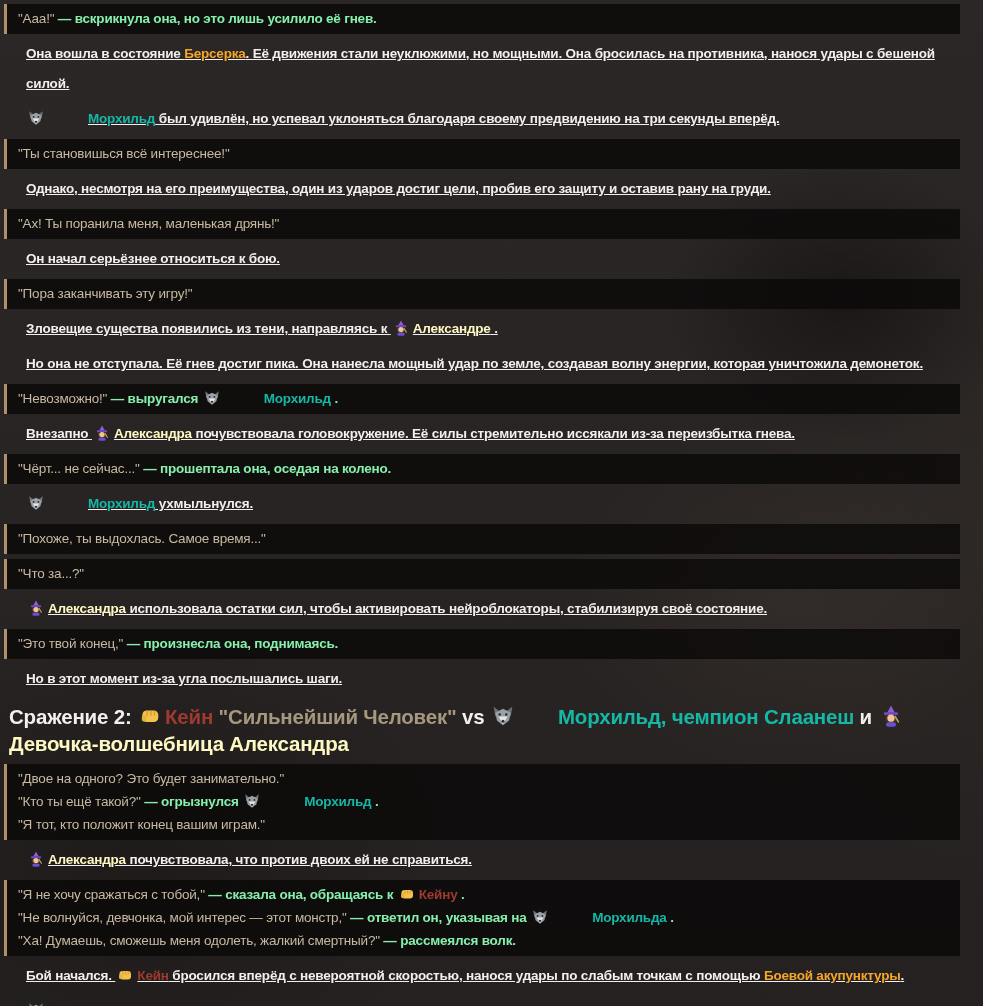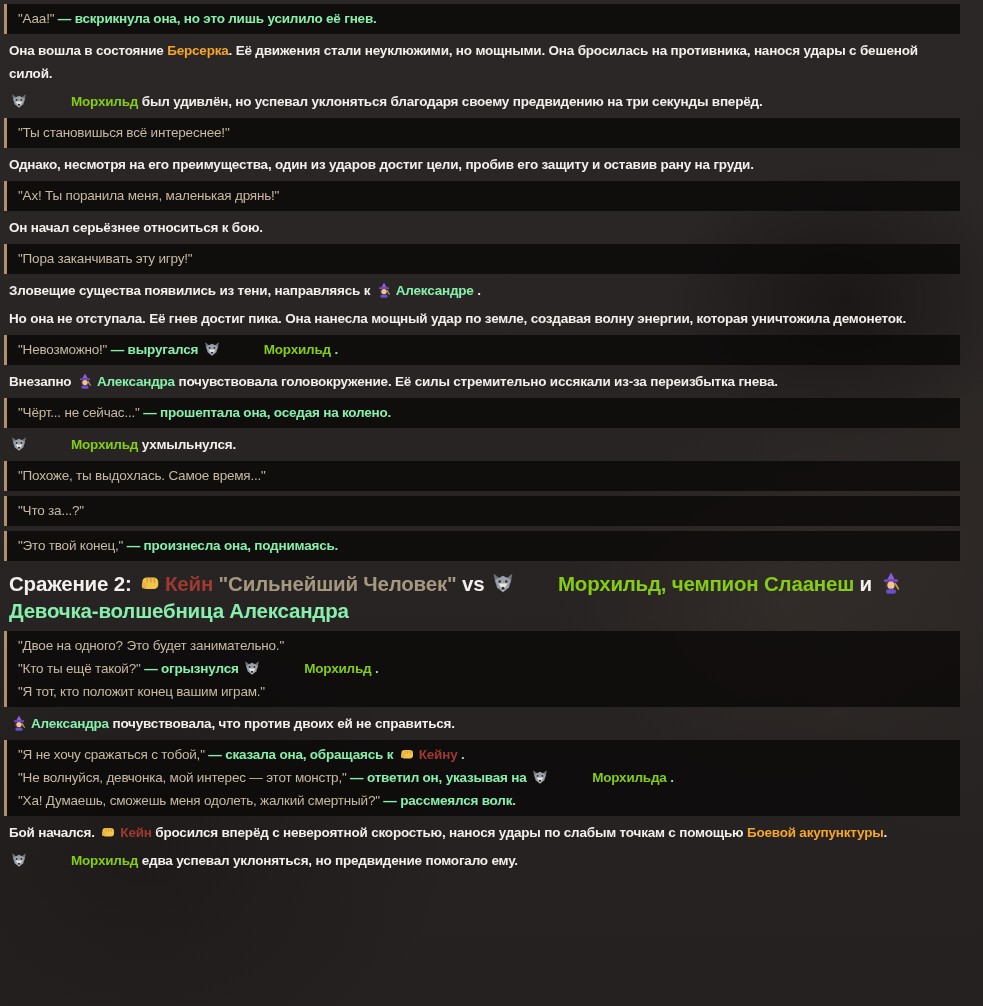--- a/index.html
+++ b/index.html
@@ -11,43 +11,43 @@
       radial-gradient(320px 260px at 80% 60%, rgba(74,64,56,0.28), transparent 70%),
       radial-gradient(420px 320px at 15% 85%, rgba(16,13,11,0.35), transparent 72%),
       radial-gradient(300px 500px at 99% 50%, rgba(54,48,44,0.35), transparent 75%),
       linear-gradient(#2b2726,#252120);
     font-family:"Liberation Sans","DejaVu Sans",sans-serif;
     color:#f2efec;
     -webkit-font-smoothing:antialiased;
   }
   .log{padding:4px 23px 0 4px;}
   .para{
-    font-weight:bold;font-size:13.5px;line-height:23px;letter-spacing:-0.2px;
-    color:#f2efec;margin:0 0 5px 5px;
+    font-weight:bold;font-size:13.5px;line-height:30px;letter-spacing:-0.2px;
+    color:#f2efec;margin:0 0 5px 22px;text-decoration:underline;
   }
   .heading{
     font-weight:bold;font-size:20.5px;line-height:27px;letter-spacing:-0.2px;
     color:#f0ede9;margin:9px 0 7px 5px;
   }
   .quote{
     background:rgba(11,9,8,0.82);
     border-left:3px solid #b0906c;
     padding:3px 10px 4px 11px;
     margin:0 0 5px 0;
   }
   .quote-line{
     font-size:13.5px;line-height:23px;letter-spacing:-0.2px;
     color:#c7b9a2;font-weight:normal;
   }
   .s-n,.s-h{color:#f2efec;}
   .s-qt{color:#c7b9a2;font-weight:normal;}
   .s-attr{color:#86efac;font-weight:bold;}
   .s-skill{color:#f5a62a;font-weight:bold;}
-  .s-morhild{color:#84cc16;font-weight:bold;padding-left:40px;}
-  .s-alexandra{color:#86efac;font-weight:bold;}
+  .s-morhild{color:#14b8a6;font-weight:bold;padding-left:40px;}
+  .s-alexandra{color:#fef9c3;font-weight:bold;}
   .s-kane{color:#9e3a30;font-weight:bold;}
   .s-tan{color:#a6977f;font-weight:bold;}
   .icon{display:inline-block;margin:0 4px 0 2px;}
   .icon svg{width:16px;height:16px;vertical-align:-3px;}
   .heading .icon svg{width:22px;height:22px;vertical-align:-3px;}
   .defs{position:absolute;width:0;height:0;overflow:hidden;}
 </style>
 </head>
 <body>
 
@@ -115,23 +115,27 @@
     </div>
     <div class="para"><span class="icon"><svg viewBox="0 0 20 20">
           <use href="#wolf-icon"></use>
         </svg></span><span class="s-morhild">Морхильд</span><span class="s-n"> ухмыльнулся.</span></div>
     <div class="quote">
       <div class="quote-line"><span class="s-qt">"Похоже, ты выдохлась. Самое время..."</span></div>
     </div>
     <div class="quote">
       <div class="quote-line"><span class="s-qt">"Что за...?"</span></div>
     </div>
+    <div class="para"><span class="icon"><svg viewBox="0 0 20 20">
+          <use href="#mage-icon"></use>
+        </svg></span><span class="s-alexandra">Александра</span><span class="s-n"> использовала остатки сил, чтобы активировать нейроблокаторы, стабилизируя своё состояние.</span></div>
     <div class="quote">
       <div class="quote-line"><span class="s-qt">"Это твой конец,"</span><span class="s-attr"> — произнесла она, поднимаясь.</span></div>
     </div>
+    <div class="para"><span class="s-n">Но в этот момент из-за угла послышались шаги.</span></div>
     <div class="heading"><span class="s-h">Сражение 2: </span><span class="icon"><svg viewBox="0 0 20 20">
           <use href="#fist-icon"></use>
         </svg></span><span class="s-kane">Кейн</span><span class="s-tan"> "Сильнейший Человек"</span><span class="s-h"> vs </span><span class="icon"><svg viewBox="0 0 20 20">
           <use href="#wolf-icon"></use>
         </svg></span><span class="s-morhild">Морхильд, чемпион Слаанеш</span><span class="s-h"> и </span><span class="icon"><svg viewBox="0 0 20 20">
           <use href="#mage-icon"></use>
         </svg></span><span class="s-alexandra">Девочка-волшебница Александра</span></div>
     <div class="quote">
       <div class="quote-line"><span class="s-qt">"Двое на одного? Это будет занимательно."</span></div>
       <div class="quote-line"><span class="s-qt">"Кто ты ещё такой?"</span><span class="s-attr"> — огрызнулся </span><span class="icon"><svg viewBox="0 0 20 20">

